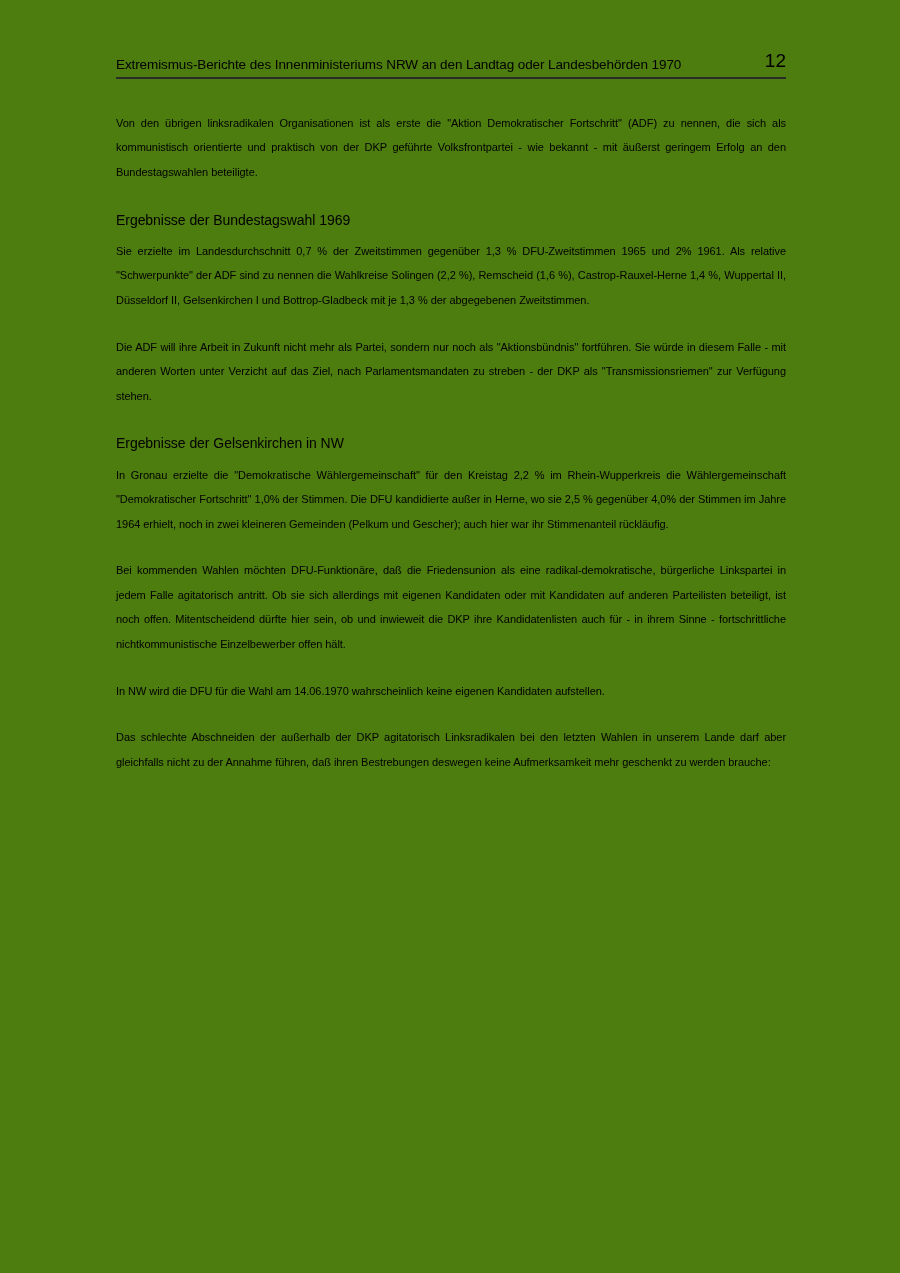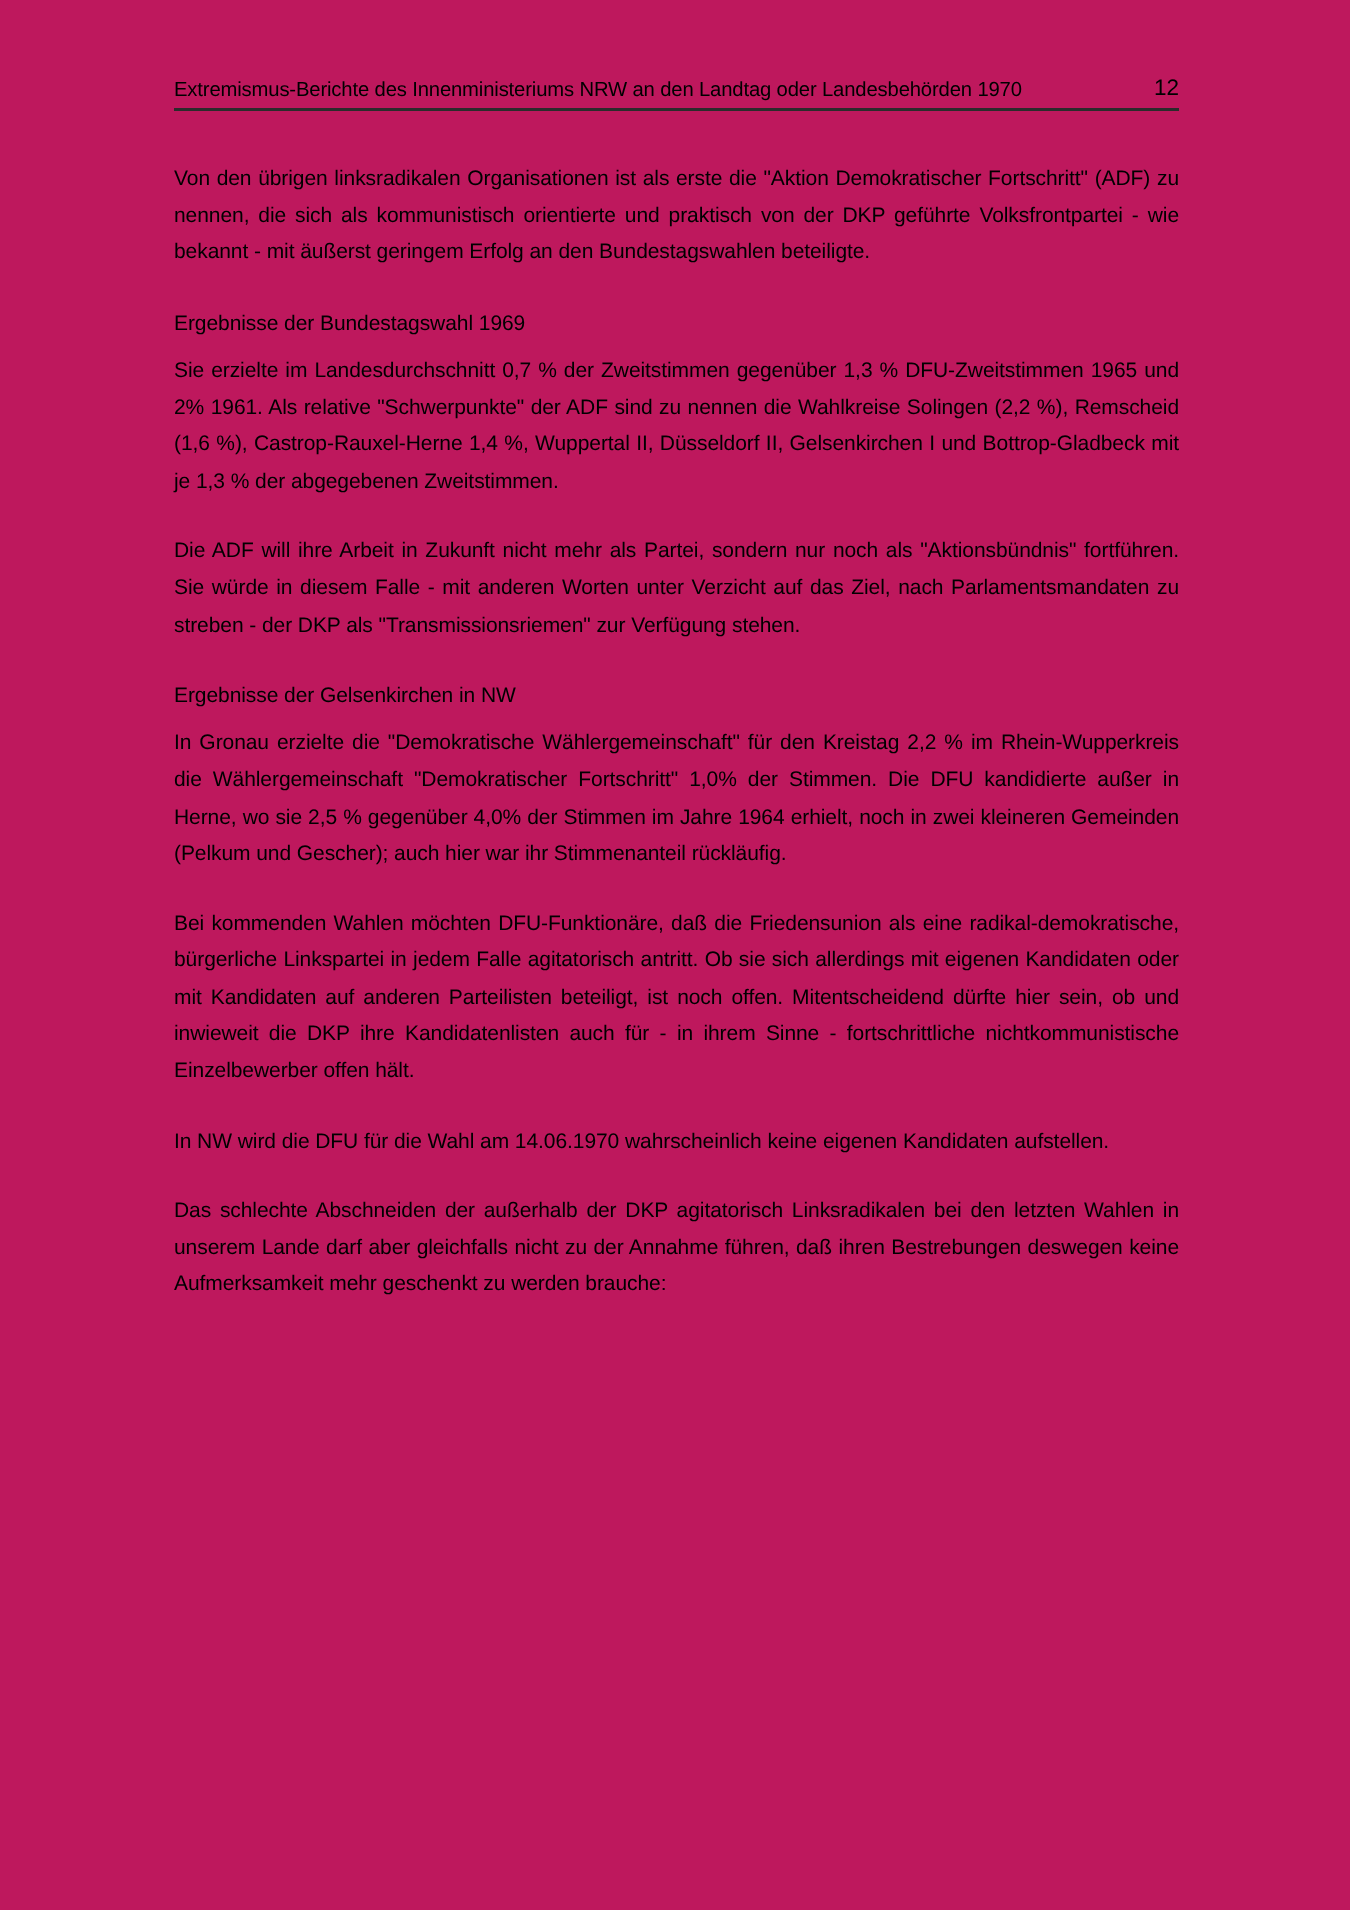--- a/index.html
+++ b/index.html
@@ -8,21 +8,21 @@
     background: #ffffff;
   }
   body {
     font-family: "Liberation Sans", sans-serif;
     color: #000000;
   }
   .page {
     position: relative;
     width: 900px;
     height: 1273px;
-    background: #be185d;
+    background: #4d7c0f;
     overflow: hidden;
     box-sizing: border-box;
   }
   .content {
     position: absolute;
     left: 116px;
     top: 50px;
     width: 670px;
   }
   
@@ -34,42 +34,42 @@
     border-bottom: 2px solid #2b2b2b;
     margin-bottom: 32px;
   }
   .header-title {
     font-size: 13.5px;
     line-height: 1.2;
     letter-spacing: -0.1px;
     white-space: nowrap;
   }
   .header-pageno {
-    font-size: 15px;
+    font-size: 19px;
     line-height: 1.2;
     padding-left: 10px;
   }
   
   h1.section-heading {
     font-size: 21px;
     font-weight: bold;
     margin: 0 0 24px 0;
     letter-spacing: -0.2px;
     line-height: 1.25;
   }
   h2.sub-heading {
     font-size: 14px;
     font-weight: normal;
     margin: 26px 0 10px 0;
     line-height: 1.3;
     letter-spacing: -0.05px;
   }
   
   p.body-text {
-    font-size: 14px;
+    font-size: 11px;
     line-height: 24.6px;
     margin: 0 0 22px 0;
     text-align: justify;
     text-justify: inter-word;
     letter-spacing: -0.05px;
     hyphens: manual;
   }
   p.body-text:last-child {
     margin-bottom: 0;
   }

